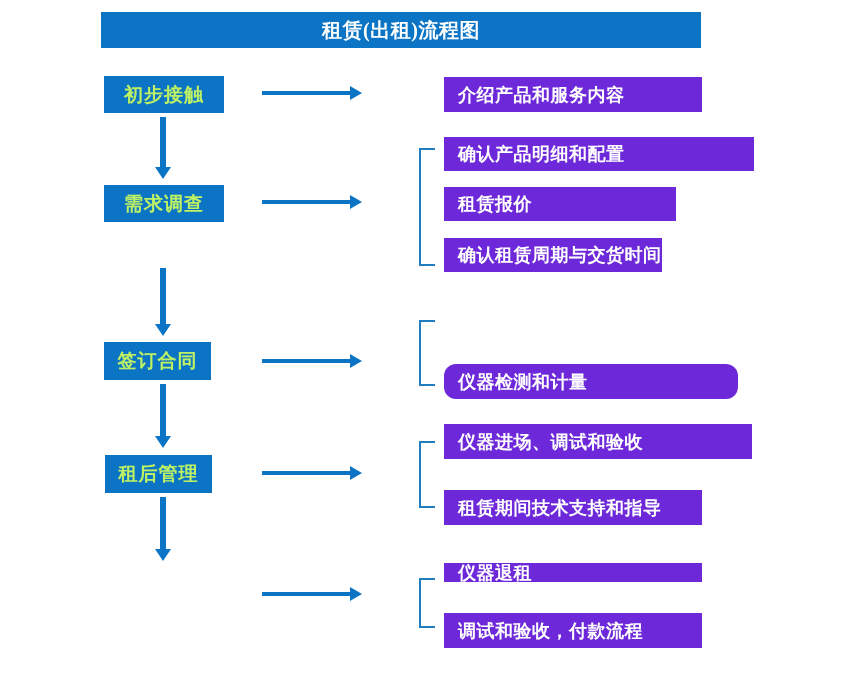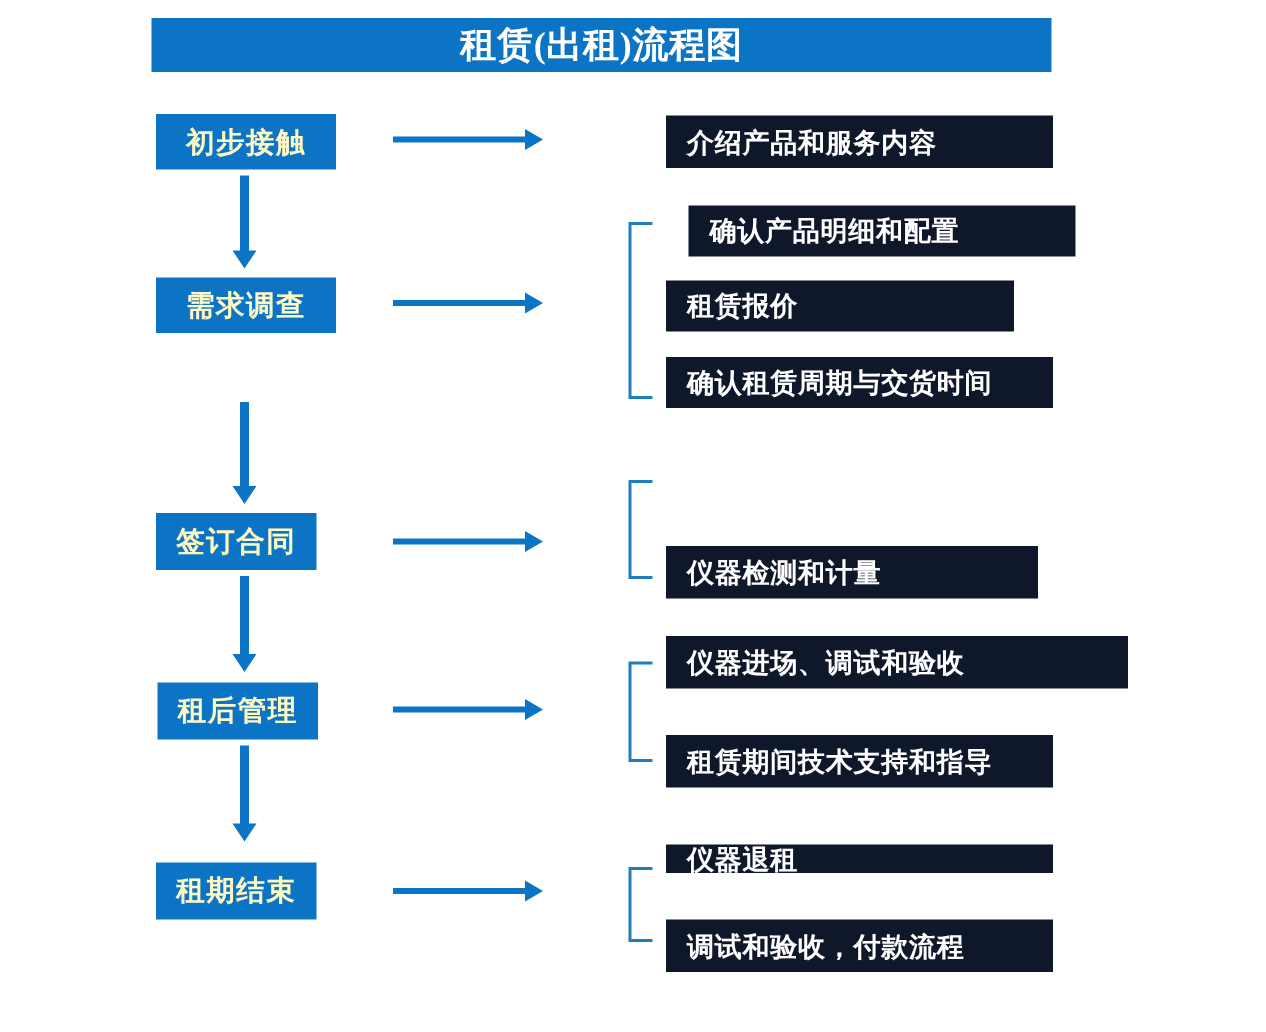--- a/index.html
+++ b/index.html
@@ -18,41 +18,41 @@
     overflow: hidden;
   }
   .title-bar {
     position: absolute;
     left: 101px;
     top: 12px;
     width: 600px;
     height: 36px;
     background: #0b74c4;
     color: #ffffff;
-    font-size: 24px;
+    font-size: 20px;
     font-weight: bold;
     display: flex;
     align-items: center;
     justify-content: center;
     letter-spacing: 0.5px;
   }
   .stage-box {
     position: absolute;
     background: #0b74c4;
-    color: #fef9c3;
+    color: #bef264;
     font-size: 19px;
     font-weight: bold;
     display: flex;
     align-items: center;
     justify-content: center;
     letter-spacing: 1px;
   }
   .detail-box {
     position: absolute;
-    background: #0f172a;
+    background: #6d28d9;
     color: #ffffff;
     font-size: 18px;
     font-weight: bold;
     display: flex;
     align-items: center;
     padding-left: 14px;
     box-sizing: border-box;
     letter-spacing: 0.5px;
   }
   .h-arrow {
@@ -98,23 +98,23 @@
       <path d="M0 6 L88 6 L88 1 L100 8 L88 15 L88 10 L0 10 Z" fill="#0b74c4"></path>
     </svg>
   </div>
 
   <div class="bracket" style="left:418px; top:148px; width:18px; height:118px;">
     <svg width="18" height="118" viewBox="0 0 18 118">
       <path d="M17 1 L2 1 L2 117 L17 117" fill="none" stroke="#1f7dc0" stroke-width="2"></path>
     </svg>
   </div>
 
-  <div class="detail-box" style="left:444px; top:137px; width:258px; height:34px;margin-left:15px;">确认产品明细和配置</div>
+  <div class="detail-box" style="left:444px; top:137px; width:310px; height:34px;">确认产品明细和配置</div>
   <div class="detail-box" style="left:444px; top:187px; width:232px; height:34px;">租赁报价</div>
-  <div class="detail-box" style="left:444px; top:238px; width:258px; height:34px;">确认租赁周期与交货时间</div>
+  <div class="detail-box" style="left:444px; top:238px; width:218px; height:34px;">确认租赁周期与交货时间</div>
 
   <div class="v-arrow" style="left:155px; top:268px; height:68px;">
     <svg width="16" height="68" viewBox="0 0 16 68">
       <path d="M5 0 L11 0 L11 56 L16 56 L8 68 L0 56 L5 56 Z" fill="#0b74c4"></path>
     </svg>
   </div>
 
   <div class="stage-box" style="left:104px; top:342px; width:107px; height:38px;">签订合同</div>
 
   <div class="h-arrow" style="left:262px; top:353px; width:100px;">
@@ -122,21 +122,21 @@
       <path d="M0 6 L88 6 L88 1 L100 8 L88 15 L88 10 L0 10 Z" fill="#0b74c4"></path>
     </svg>
   </div>
 
   <div class="bracket" style="left:418px; top:320px; width:18px; height:66px;">
     <svg width="18" height="66" viewBox="0 0 18 66">
       <path d="M17 1 L2 1 L2 65 L17 65" fill="none" stroke="#1f7dc0" stroke-width="2"></path>
     </svg>
   </div>
 
-  <div class="detail-box" style="left:444px; top:364px; width:248px; height:35px;">仪器检测和计量</div>
+  <div class="detail-box" style="left:444px; top:364px; width:294px; height:35px;border-radius:12px;">仪器检测和计量</div>
 
   <div class="v-arrow" style="left:155px; top:384px; height:64px;">
     <svg width="16" height="64" viewBox="0 0 16 64">
       <path d="M5 0 L11 0 L11 52 L16 52 L8 64 L0 52 L5 52 Z" fill="#0b74c4"></path>
     </svg>
   </div>
 
   <div class="stage-box" style="left:105px; top:455px; width:107px; height:38px;">租后管理</div>
 
   <div class="h-arrow" style="left:262px; top:465px; width:100px;">
@@ -153,21 +153,20 @@
 
   <div class="detail-box" style="left:444px; top:424px; width:308px; height:35px;">仪器进场、调试和验收</div>
   <div class="detail-box" style="left:444px; top:490px; width:258px; height:35px;font-family:Liberation Mono, monospace;">租赁期间技术支持和指导</div>
 
   <div class="v-arrow" style="left:155px; top:497px; height:64px;">
     <svg width="16" height="64" viewBox="0 0 16 64">
       <path d="M5 0 L11 0 L11 52 L16 52 L8 64 L0 52 L5 52 Z" fill="#0b74c4"></path>
     </svg>
   </div>
 
-  <div class="stage-box" style="left:104px; top:575px; width:107px; height:38px;">租期结束</div>
 
   <div class="h-arrow" style="left:262px; top:586px; width:100px;">
     <svg width="100" height="16" viewBox="0 0 100 16">
       <path d="M0 6 L88 6 L88 1 L100 8 L88 15 L88 10 L0 10 Z" fill="#0b74c4"></path>
     </svg>
   </div>
 
   <div class="bracket" style="left:418px; top:578px; width:18px; height:50px;">
     <svg width="18" height="50" viewBox="0 0 18 50">
       <path d="M17 1 L2 1 L2 49 L17 49" fill="none" stroke="#1f7dc0" stroke-width="2"></path>

